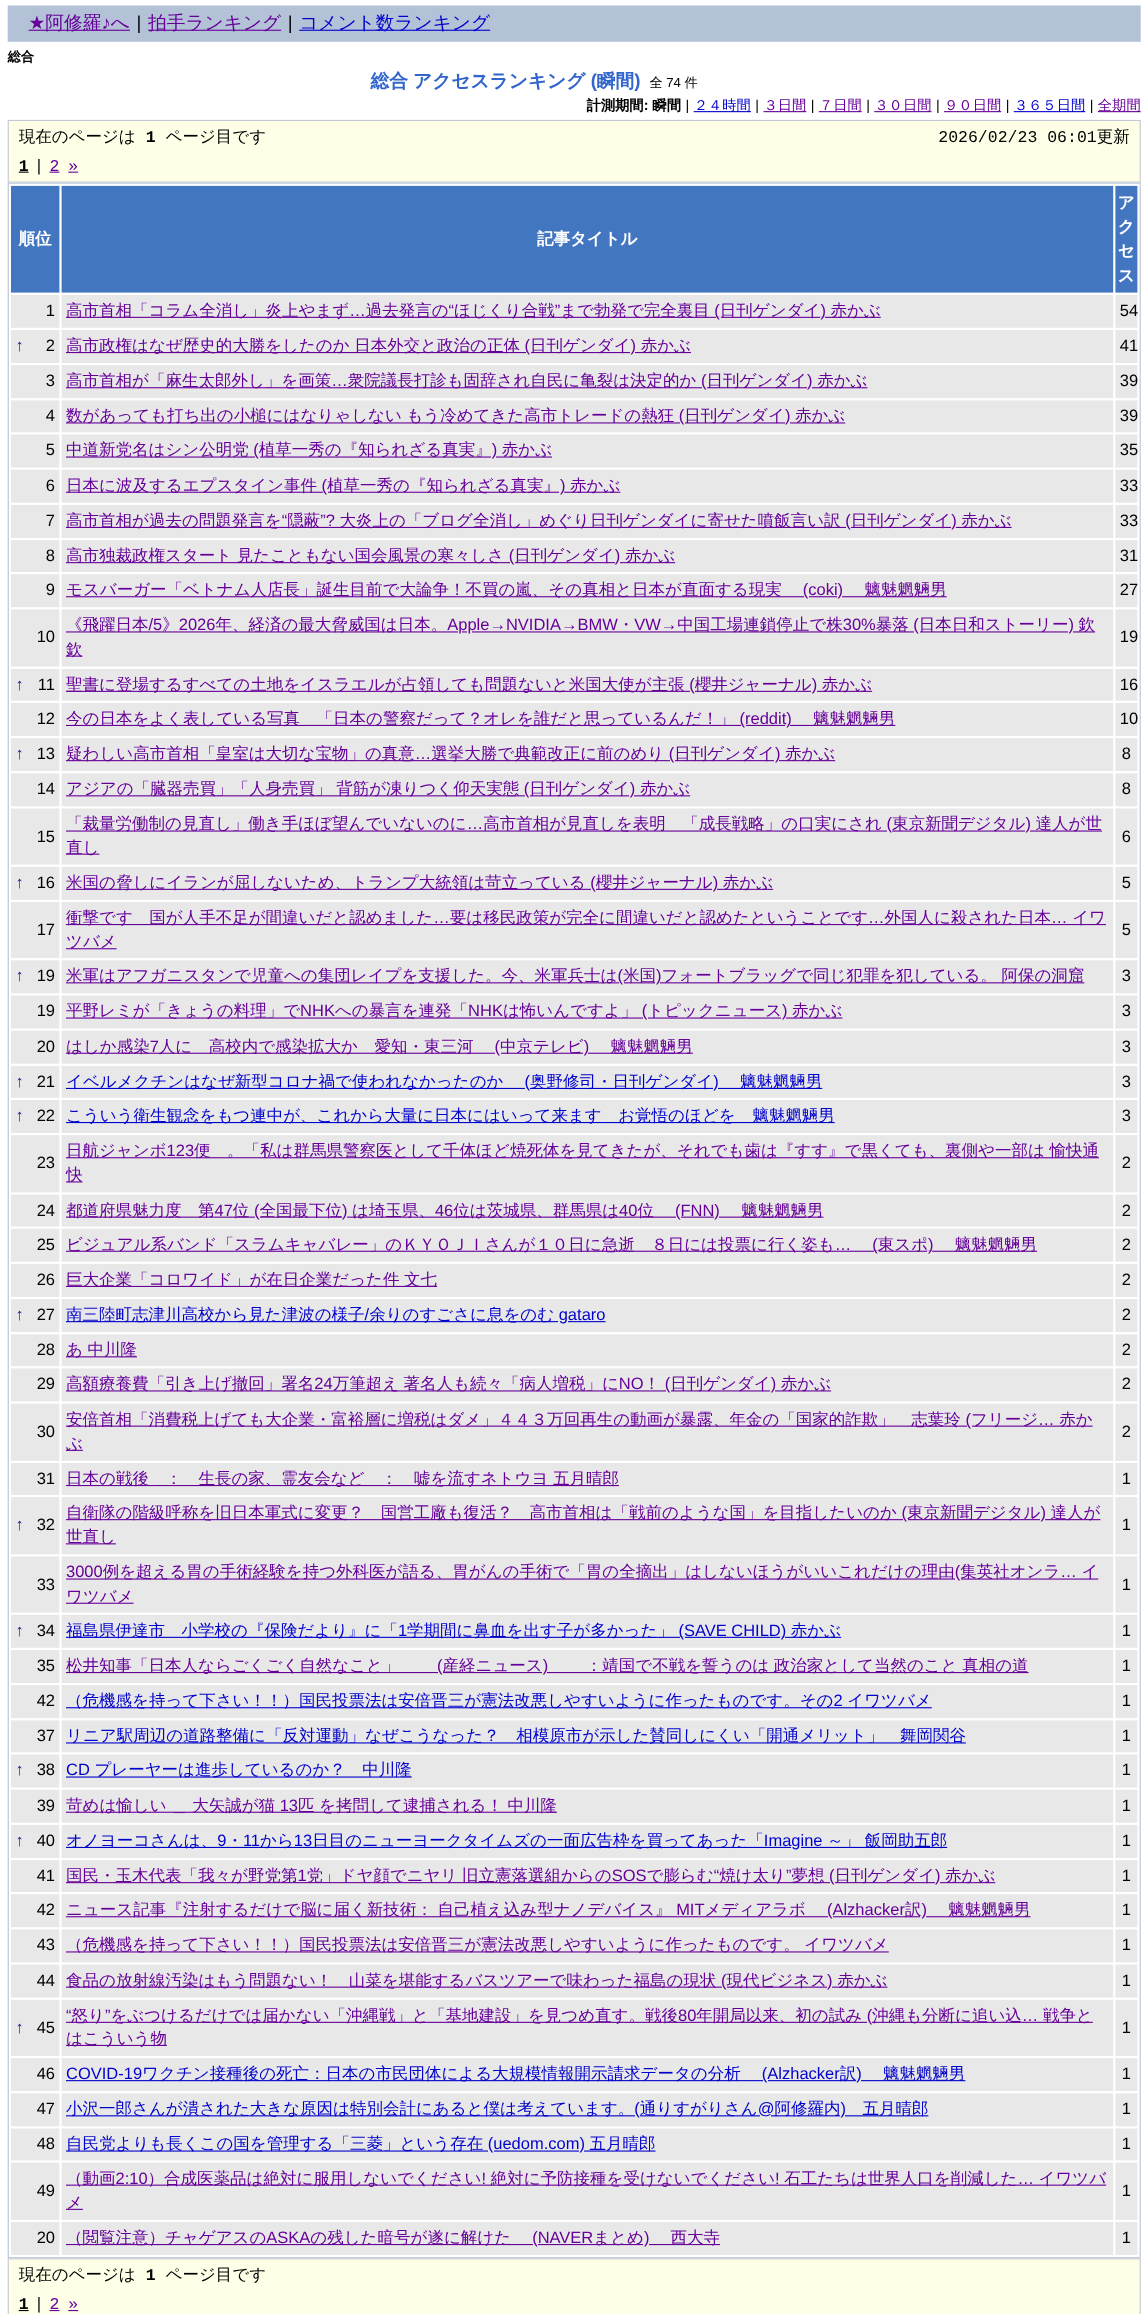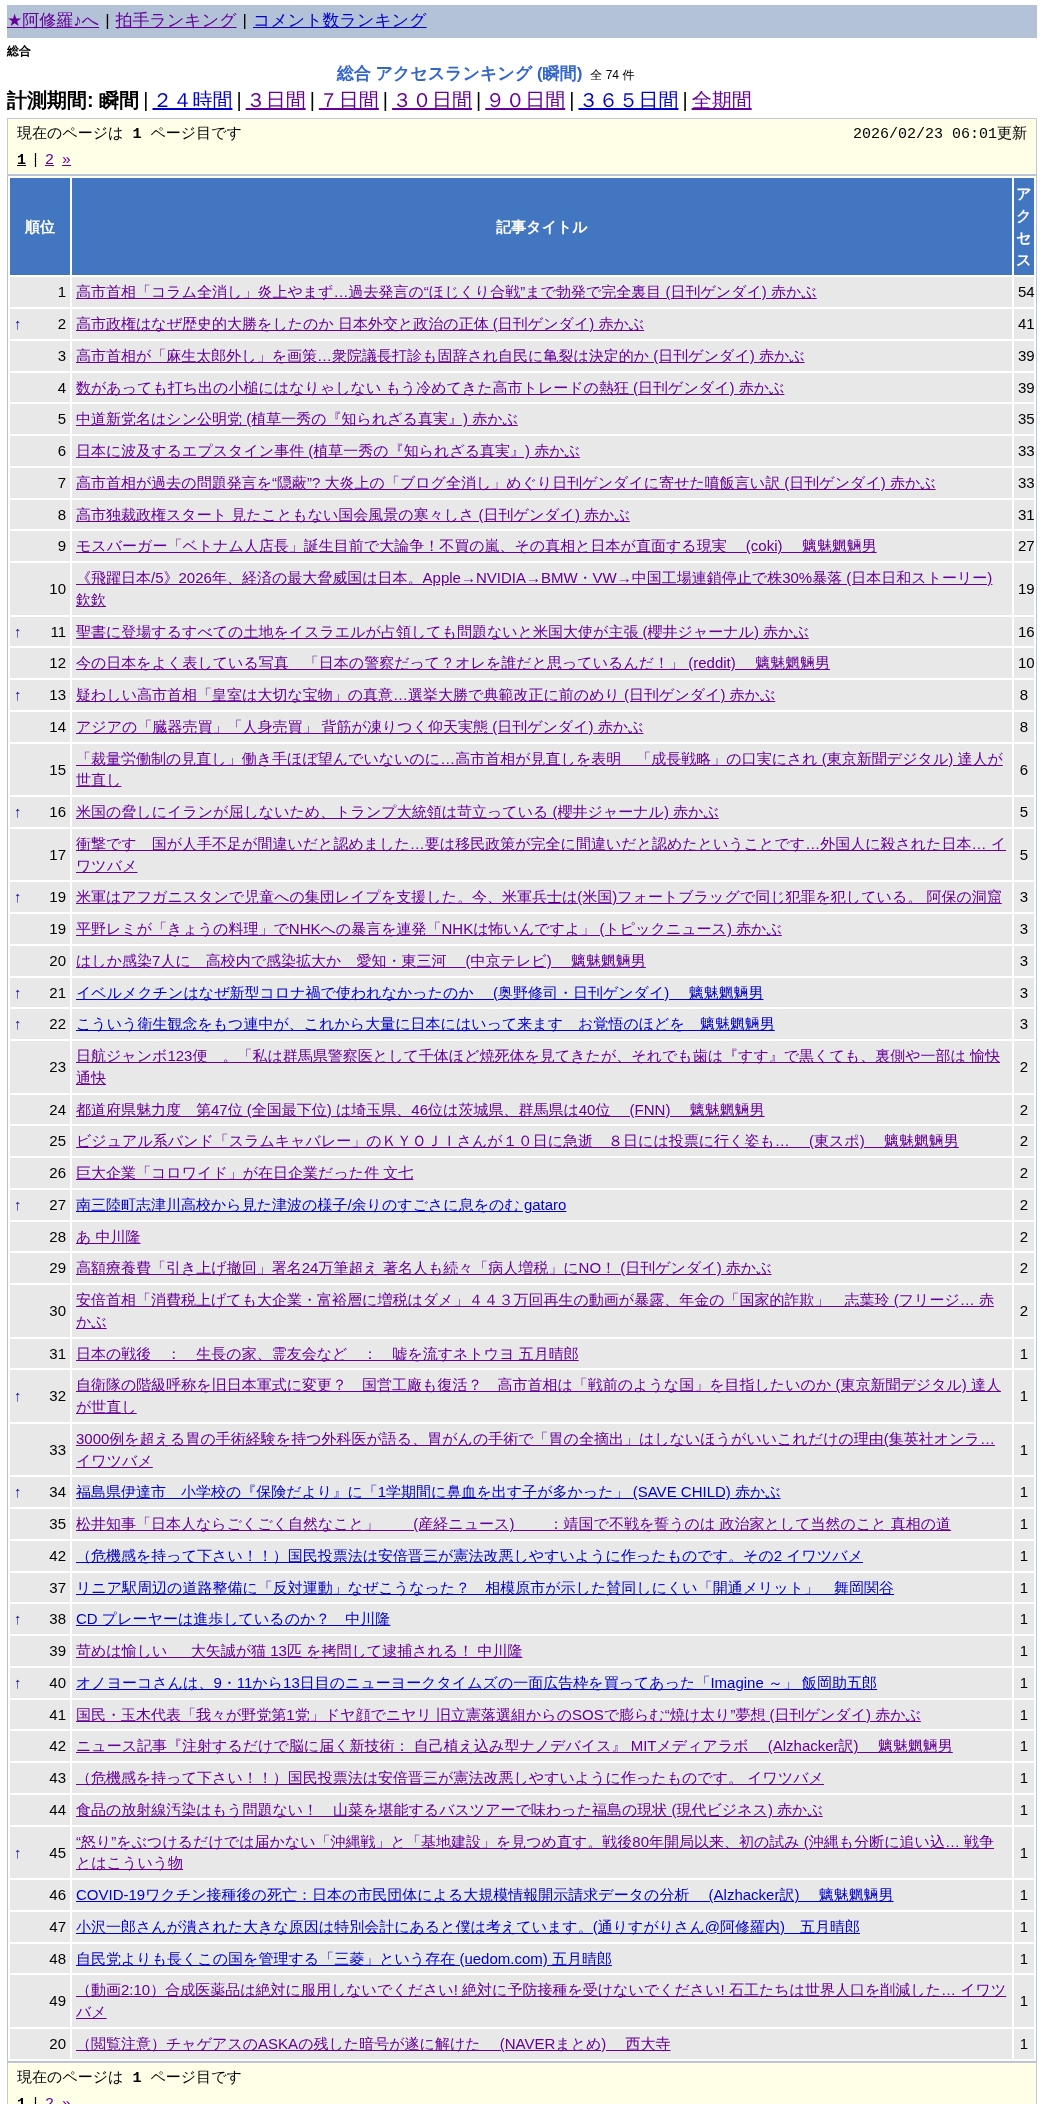--- a/index.html
+++ b/index.html
@@ -7,48 +7,48 @@
     --link:#0000cc; --visited:#660099; --title:#3366cc; --pagetop:#0000dd;
   }
   *{box-sizing:border-box;}
   html,body{margin:0;padding:0;}
   body{
     width:1044px;height:2104px;overflow:hidden;background:#fff;color:#000;
     font-family:"Liberation Sans","DejaVu Sans",sans-serif;
   }
   .page{padding:5px 7px 0 7px;}
   
-  .topbar{background:var(--bar-bg);padding:6px 0 7px;font-size:17px;line-height:1.2;}
+  .topbar{background:var(--bar-bg);padding:6px 19px 7px;font-size:17px;line-height:1.2;}
   .topbar a{text-decoration:underline;}
   .bar-sep{color:#000;margin:0 6px;}
   a.fresh{color:var(--link);}
   a.visited{color:var(--visited);}
   
   .board-label{font-size:12px;font-weight:bold;margin:5px 0 1px 0;}
   
   .title-line{margin:2px 0 1px 330px;white-space:nowrap;}
   .page-title{color:var(--title);font-weight:bold;font-size:17px;}
   .total-count{font-size:12px;margin-left:8px;text-align:right;}
   
-  .period-line{font-size:20px;margin:2px 0 4px;}
+  .period-line{text-align:right;font-size:13px;margin:2px 0 4px;}
   .period-label,.period-current{font-weight:bold;}
   .period-line a{text-decoration:underline;}
   .psep{margin:0 4px;}
   
   .pagebox{background:var(--box-bg);border:1px solid #c3c7d4;padding:5px 9px 4px;font-size:15px;font-family:Liberation Mono, monospace;}
   .pagebox .row1{display:flex;justify-content:space-between;}
   .cur-page-num{font-weight:bold;}
   .pager{margin-top:9px;padding-bottom:1px;}
   .pager .p-cur{font-weight:bold;text-decoration:underline;color:#000;margin-right:4px;}
   .pager a{text-decoration:underline;margin:0 4px;}
   .pager .pgsep{margin:0 1px;}
   
   table.rank{width:100%;border:1px solid var(--bar-bg);border-collapse:separate;border-spacing:2px;background:#fff;table-layout:fixed;}
   table.rank th{background:var(--head-bg);color:#fff;font-size:15px;font-weight:bold;padding:5px 2px;line-height:1.45;}
-  th.c-rank{width:60px;}
+  th.c-rank{width:44px;}
   th.c-access{width:20px;}
   table.rank td{background:var(--row-bg);font-size:15px;padding:4px 4px;line-height:1.45;vertical-align:middle;}
   td.c-rank{text-align:right;padding-right:6px;padding-left:2px;}
   .up-arrow{float:left;color:#1b1b99;font-weight:bold;width:12px;text-align:left;}
   td.c-access{text-align:center;}
   td.c-title a{text-decoration:underline;}
   .gap8{height:6px;}
 </style>
 </head>
 <body>

